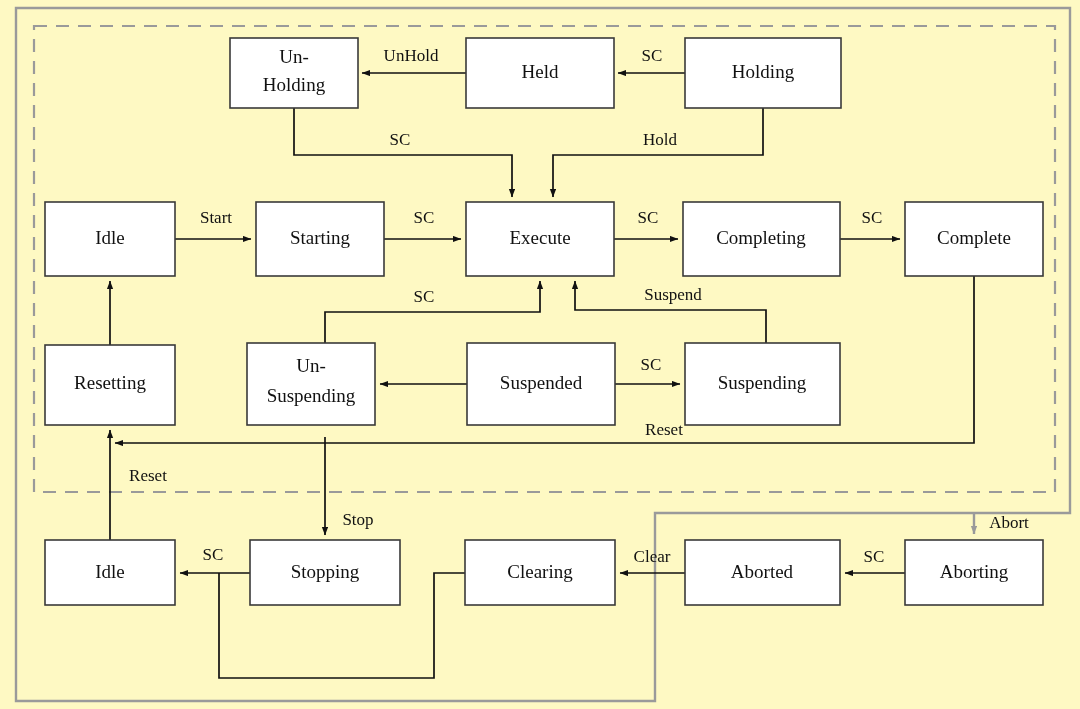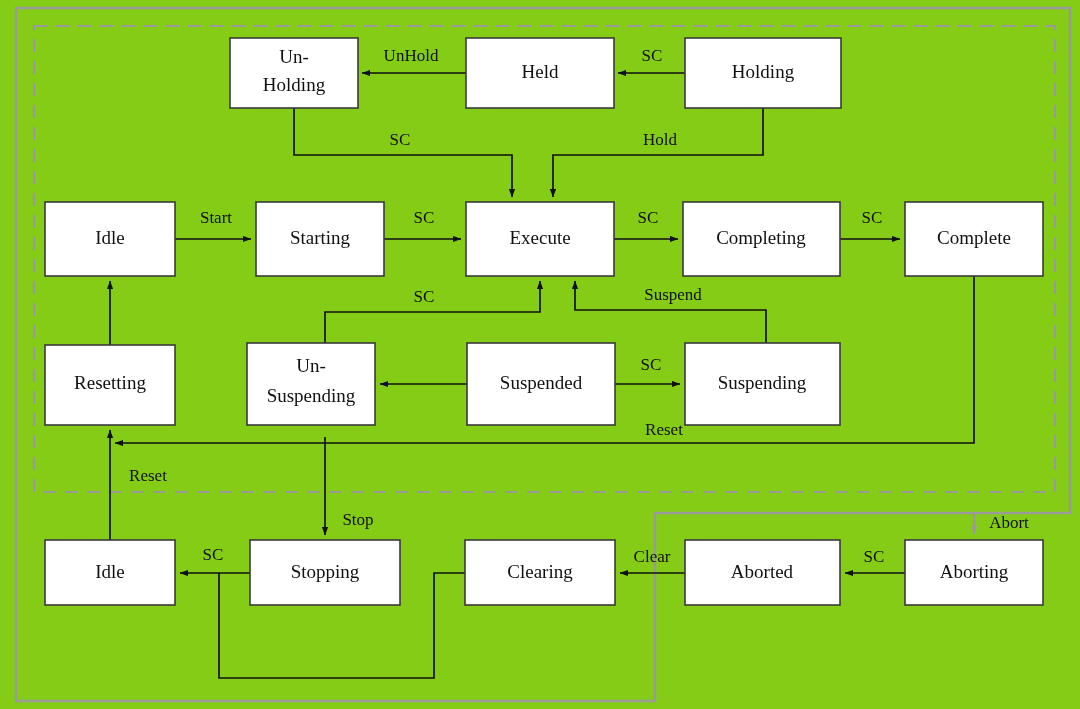--- a/index.html
+++ b/index.html
@@ -1,16 +1,16 @@
 <!DOCTYPE html>
 <html><head>
 <meta charset="utf-8">
 <style>
   html,body{margin:0;padding:0;background:#ffffff;}
-  #root{position:relative;width:1080px;height:709px;background:#84cc16;
+  #root{position:relative;width:1080px;height:709px;background:#fef9c3;
         font-family:"Liberation Serif","DejaVu Serif",serif;}
   svg{position:absolute;left:0;top:0;}
   .boxlabel{font-family:"Liberation Serif","DejaVu Serif",serif;font-size:19px;fill:#111;
             text-anchor:middle;dominant-baseline:middle;}
   .edgelabel{font-family:"Liberation Serif","DejaVu Serif",serif;font-size:17px;fill:#111;
              text-anchor:middle;dominant-baseline:middle;}
   .nodebox{fill:#ffffff;stroke:#3a3a3a;stroke-width:1.6;}
   .edge{stroke:#111;stroke-width:1.7;fill:none;}
   .greyline{stroke:#9a9a9a;stroke-width:2.4;fill:none;}
   .dashline{stroke:#9a9a9a;stroke-width:2.2;fill:none;stroke-dasharray:13 9;}

